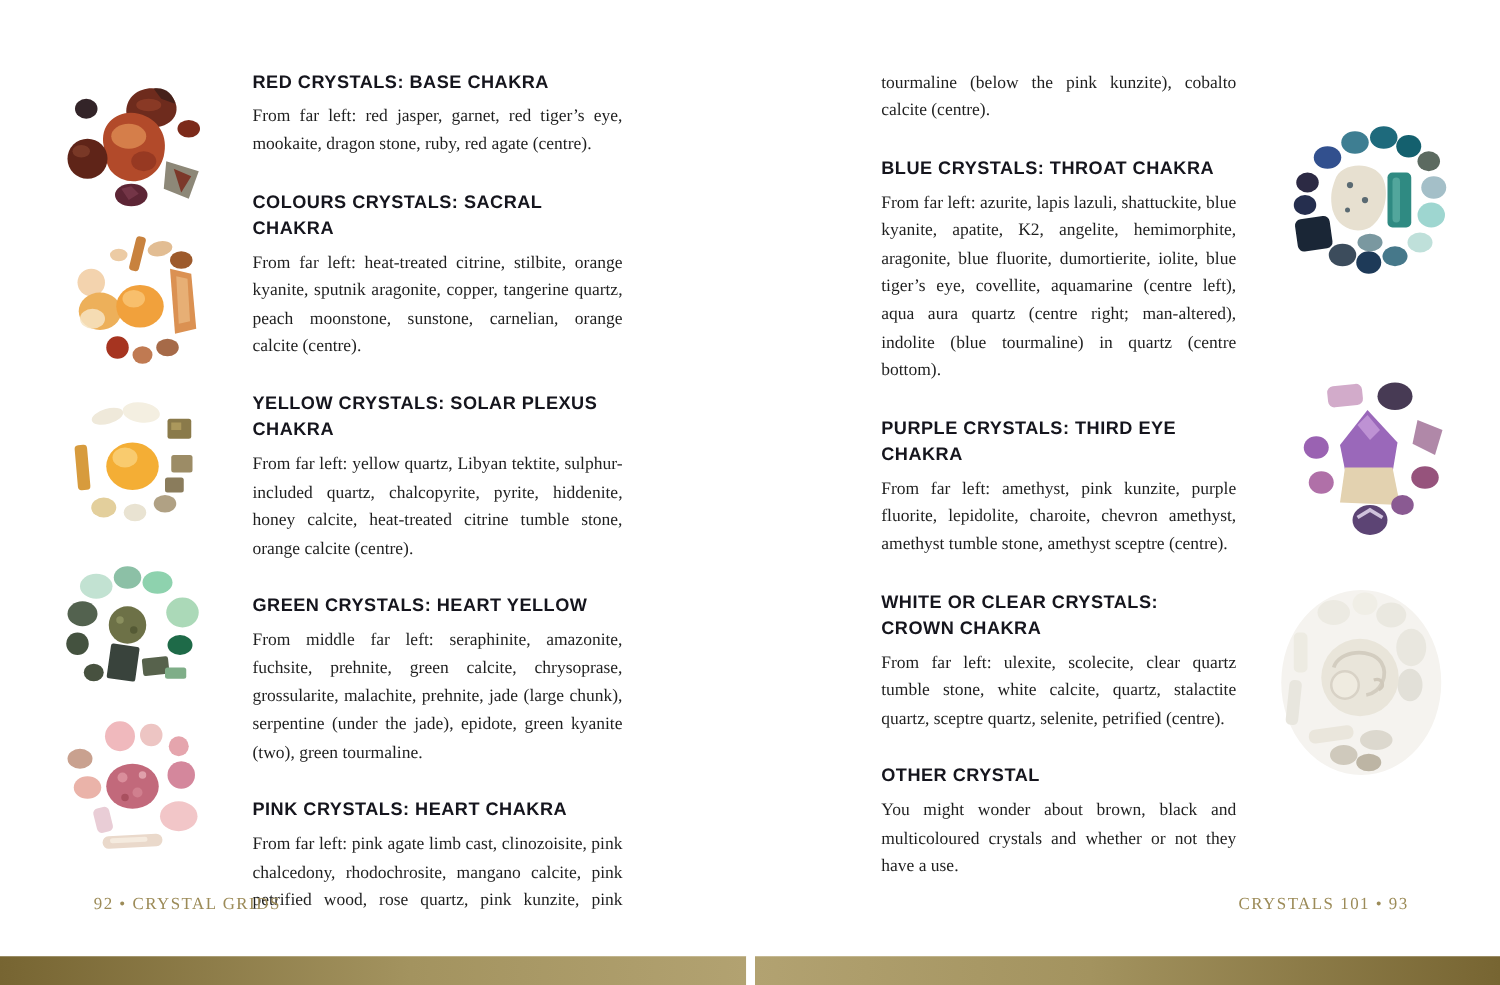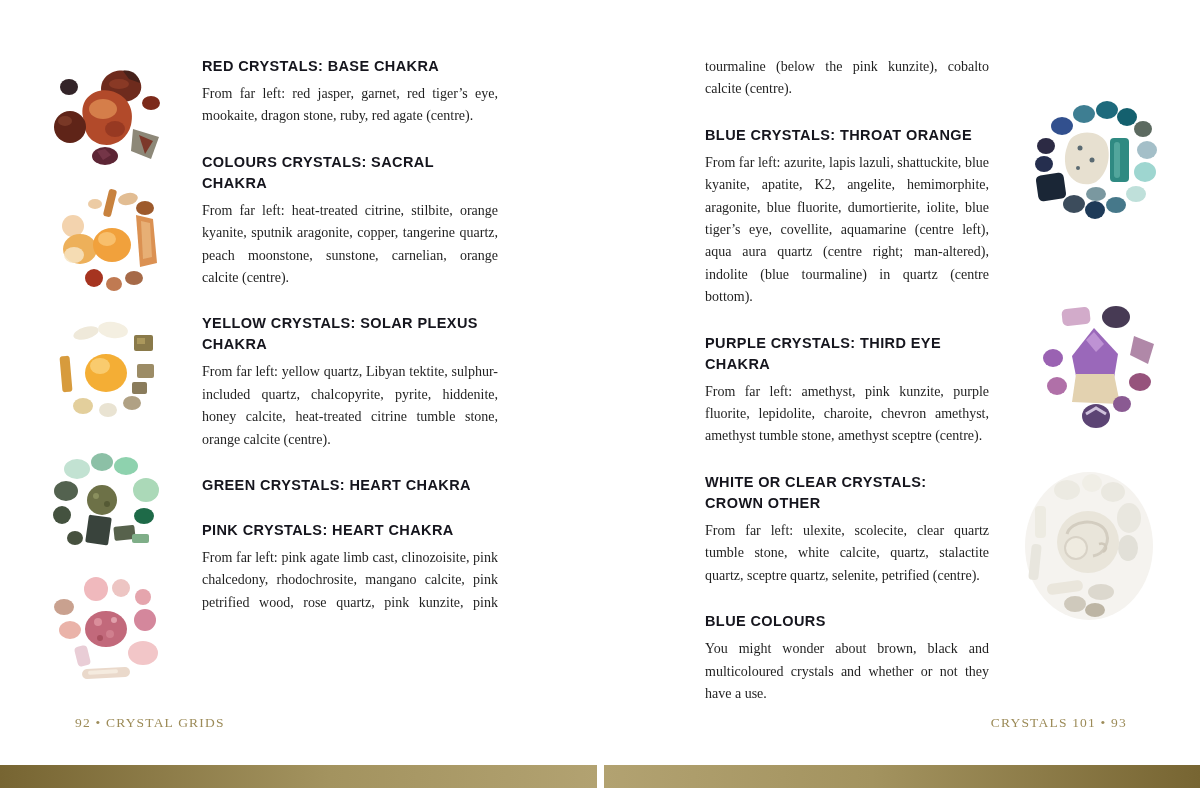--- a/index.html
+++ b/index.html
@@ -259,46 +259,47 @@
     </div>
     <div class="section">
       <h3>COLOURS CRYSTALS: SACRAL CHAKRA</h3>
       <p>From far left: heat-treated citrine, stilbite, orange kyanite, sputnik aragonite, copper, tangerine quartz, peach moonstone, sunstone, carnelian, orange calcite (centre).</p>
     </div>
     <div class="section">
       <h3>YELLOW CRYSTALS: SOLAR PLEXUS CHAKRA</h3>
       <p>From far left: yellow quartz, Libyan tektite, sulphur-included quartz, chalcopyrite, pyrite, hiddenite, honey calcite, heat-treated citrine tumble stone, orange calcite (centre).</p>
     </div>
     <div class="section">
-      <h3>GREEN CRYSTALS: HEART CHAKRA</h3>
+      <h3>GREEN CRYSTALS: HEART YELLOW</h3>
+      <p>From middle far left: seraphinite, amazonite, fuchsite, prehnite, green calcite, chrysoprase, grossularite, malachite, prehnite, jade (large chunk), serpentine (under the jade), epidote, green kyanite (two), green tourmaline.</p>
     </div>
     <div class="section">
       <h3>PINK CRYSTALS: HEART CHAKRA</h3>
       <p class="continues">From far left: pink agate limb cast, clinozoisite, pink chalcedony, rhodochrosite, mangano calcite, pink petrified wood, rose quartz, pink kunzite, pink</p>
     </div>
   </div>
 
   <div class="text-col col-right">
     <div class="section">
       <p>tourmaline (below the pink kunzite), cobalto calcite (centre).</p>
     </div>
     <div class="section">
-      <h3>BLUE CRYSTALS: THROAT ORANGE</h3>
+      <h3>BLUE CRYSTALS: THROAT CHAKRA</h3>
       <p>From far left: azurite, lapis lazuli, shattuckite, blue kyanite, apatite, K2, angelite, hemimorphite, aragonite, blue fluorite, dumortierite, iolite, blue tiger’s eye, covellite, aquamarine (centre left), aqua aura quartz (centre right; man-altered), indolite (blue tourmaline) in quartz (centre bottom).</p>
     </div>
     <div class="section">
       <h3>PURPLE CRYSTALS: THIRD EYE CHAKRA</h3>
       <p>From far left: amethyst, pink kunzite, purple fluorite, lepidolite, charoite, chevron amethyst, amethyst tumble stone, amethyst sceptre (centre).</p>
     </div>
     <div class="section">
-      <h3>WHITE OR CLEAR CRYSTALS: CROWN OTHER</h3>
+      <h3>WHITE OR CLEAR CRYSTALS: CROWN CHAKRA</h3>
       <p>From far left: ulexite, scolecite, clear quartz tumble stone, white calcite, quartz, stalactite quartz, sceptre quartz, selenite, petrified (centre).</p>
     </div>
     <div class="section">
-      <h3>BLUE COLOURS</h3>
+      <h3>OTHER CRYSTAL</h3>
       <p>You might wonder about brown, black and multicoloured crystals and whether or not they have a use.</p>
     </div>
   </div>
 
   <div class="footer footer-left">92 • CRYSTAL GRIDS</div>
   <div class="footer footer-right">CRYSTALS 101 • 93</div>
 
   <div class="bottom-bar">
     <div class="bar-half bar-left"></div>
     <div class="bar-gap"></div>

